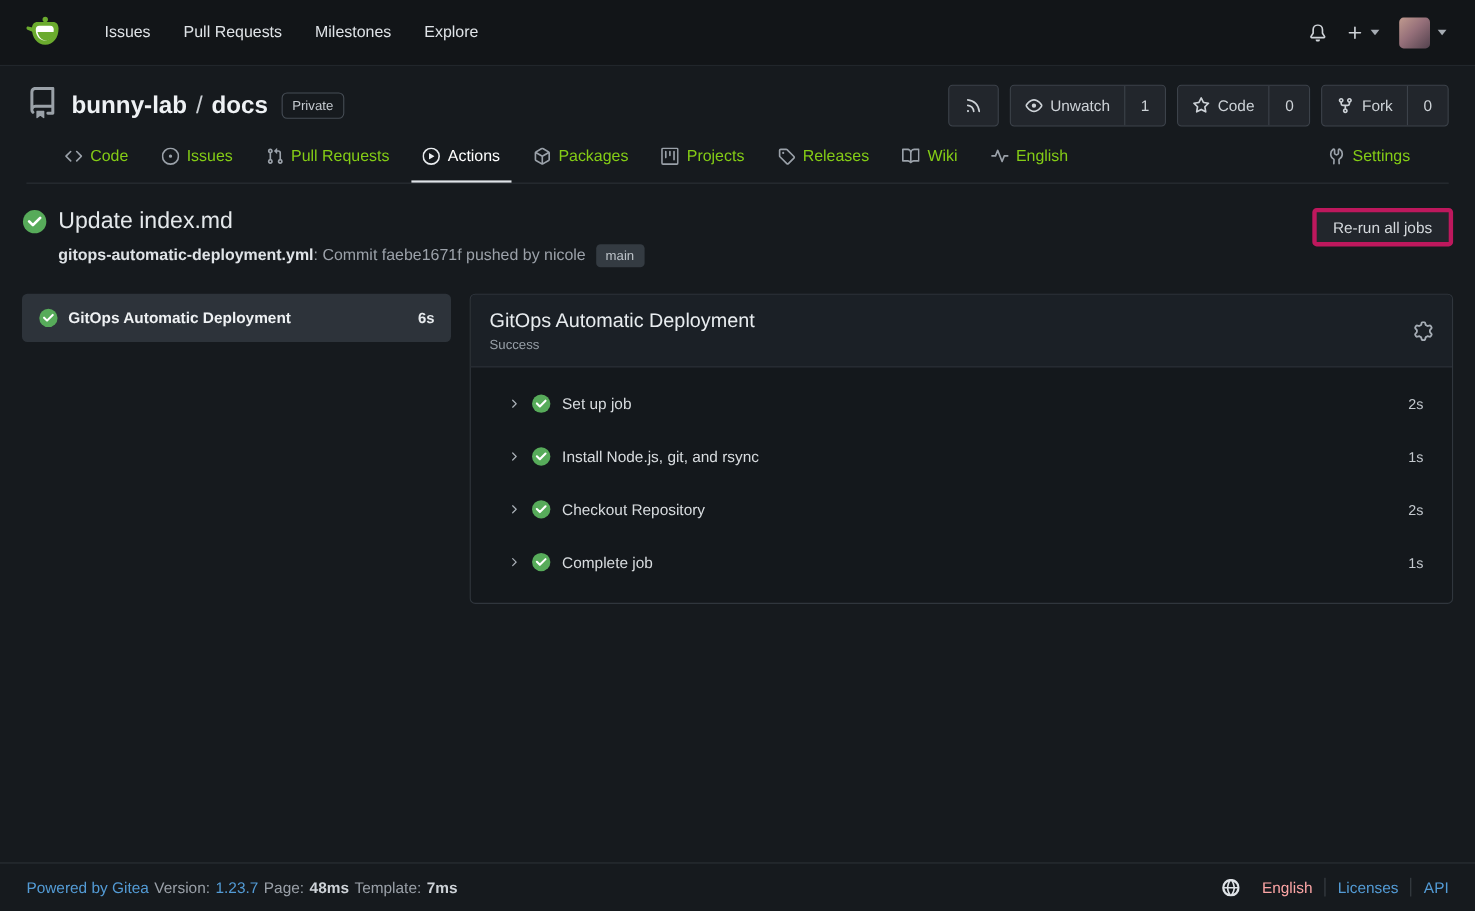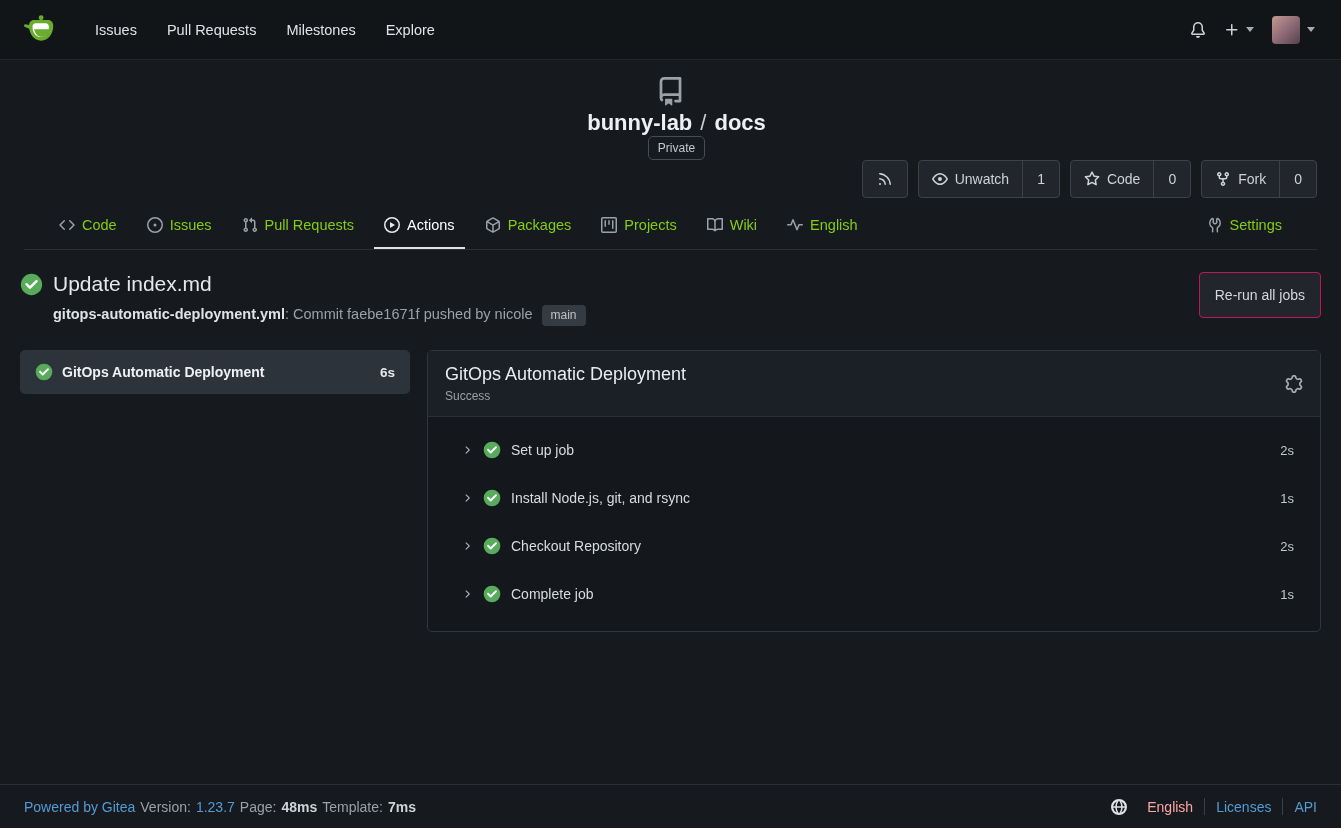--- a/index.html
+++ b/index.html
@@ -19,21 +19,21 @@
   .nav-right { margin-left:auto; display:flex; align-items:center; gap:18px; }
   .icon-btn { display:flex; align-items:center; gap:6px; cursor:pointer; }
   .icon-btn svg { fill:#cfd3d8; }
   .caret { width:0; height:0; border-left:4px solid transparent; border-right:4px solid transparent; border-top:5px solid #a6acb3; display:inline-block; }
   .avatar-wrap { display:flex; align-items:center; gap:7px; cursor:pointer; }
   .avatar { width:28px; height:28px; border-radius:4px; display:inline-block;
     background:linear-gradient(135deg,#c09a8e 0%,#96707a 45%,#53424e 100%); }
 
   
   .repo-header { padding:17px 24px 0; }
-  .repo-title-row { display:flex; align-items:center;flex-direction:column; }
+  .repo-title-row { display:flex; align-items:center; }
   .repo-icon svg { fill:#9aa1a8; }
   .repo-title { font-size:22px; font-weight:400; color:#ecf0f3; display:flex; align-items:center; gap:8px; margin-left:12px; }
   .repo-title .rlink { font-weight:600; color:#eef1f4; cursor:pointer; }
   .repo-title .sep { color:#c9ced3; }
   .badge-private { margin-left:12px; font-size:12px; color:#c4c9cf; border:1px solid #454c54; border-radius:5px; padding:4px 9px; }
   .repo-actions { margin-left:auto; display:flex; align-items:stretch; gap:10px; height:38px;border-radius:19px; }
   .sq-btn { width:46px; display:flex; align-items:center; justify-content:center; background:#22262c; border:1px solid #3c424a; border-radius:4px; cursor:pointer; }
   .sq-btn svg { fill:#cdd2d7; }
   .btn-group { display:flex; align-items:stretch; background:#22262c; border:1px solid #3c424a; border-radius:4px; overflow:hidden; font-size:14px; color:#cdd2d7; }
   .btn-group .seg { display:flex; align-items:center; gap:7px; padding:0 13px; cursor:pointer; }
@@ -49,21 +49,21 @@
   .tab-spacer { flex:1; }
 
   
   .main { flex:1; padding:22px 20px 0; }
   .run-header { display:flex; align-items:flex-start; }
   .run-title-line { display:flex; align-items:center; gap:10px; }
   .run-title { font-size:21px; font-weight:400; color:#e4e8eb; }
   .run-sub { margin:9px 0 0 33px; font-size:14.5px; color:#9ba1a9; }
   .run-sub .wf { color:#dfe3e7; font-weight:700; }
   .branch-badge { margin-left:9px; background:#343b42; color:#bdc3c9; font-size:12px; padding:3px 9px 4px; border-radius:4px; display:inline-block; }
-  .rerun-btn { margin-left:auto; background:#22262c; border:1px solid #be185d; color:#d4d8dc; border-radius:4px; font-size:14px; padding:0 15px; height:46px; cursor:pointer; font-family:inherit; }
+  .rerun-btn { margin-left:auto; background:#22262c; border:4px solid #be185d; color:#d4d8dc; border-radius:4px; font-size:14px; padding:0 15px; height:35px; cursor:pointer; font-family:inherit; }
 
   .run-body { display:flex; gap:17px; margin-top:24px; }
   .jobs-col { width:390px; flex:0 0 auto; }
   .job-item { display:flex; align-items:center; gap:9px; background:#2d333a; border-radius:5px; padding:13px 15px; cursor:pointer; }
   .job-name { font-size:14px; font-weight:700; color:#eef1f3; flex:1; }
   .job-dur { font-size:13.5px; font-weight:700; color:#e6eaed; }
 
   .detail-panel { flex:1; border:1px solid #30363d; border-radius:5px; background:#14181c; overflow:hidden; align-self:flex-start; }
   .detail-header { display:flex; align-items:center; padding:13px 17px; background:#1b2026; border-bottom:1px solid #2c3138; }
   .detail-title { font-size:18px; font-weight:500; color:#e8ecef; }
@@ -211,20 +211,26 @@
         <span>Packages</span>
       </a>
       <a class="tab">
         <svg width="16" height="16" viewBox="0 0 16 16">
             <path d="M1.75 0h12.5C15.216 0 16 .784 16 1.75v12.5A1.75 1.75 0 0 1 14.25 16H1.75A1.75 1.75 0 0 1 0 14.25V1.75C0 .784.784 0 1.75 0ZM1.5 1.75v12.5c0 .138.112.25.25.25h12.5a.25.25 0 0 0 .25-.25V1.75a.25.25 0 0 0-.25-.25H1.75a.25.25 0 0 0-.25.25ZM11.75 3a.75.75 0 0 1 .75.75v7.5a.75.75 0 0 1-1.5 0v-7.5a.75.75 0 0 1 .75-.75Zm-8.25.75a.75.75 0 0 1 1.5 0v5.5a.75.75 0 0 1-1.5 0ZM8 3a.75.75 0 0 1 .75.75v3.5a.75.75 0 0 1-1.5 0v-3.5A.75.75 0 0 1 8 3Z"></path>
           </svg>
         <span>Projects</span>
       </a>
       <a class="tab">
         <svg width="16" height="16" viewBox="0 0 16 16">
+            <path d="M1 7.775V2.75C1 1.784 1.784 1 2.75 1h5.025c.464 0 .91.184 1.238.513l6.25 6.25a1.75 1.75 0 0 1 0 2.474l-5.026 5.026a1.75 1.75 0 0 1-2.474 0l-6.25-6.25A1.752 1.752 0 0 1 1 7.775Zm1.5 0c0 .066.026.13.073.177l6.25 6.25a.25.25 0 0 0 .354 0l5.025-5.025a.25.25 0 0 0 0-.354l-6.25-6.25a.25.25 0 0 0-.177-.073H2.75a.25.25 0 0 0-.25.25ZM6 5a1 1 0 1 1-2 0 1 1 0 0 1 2 0Z"></path>
+          </svg>
+        <span>Releases</span>
+      </a>
+      <a class="tab">
+        <svg width="16" height="16" viewBox="0 0 16 16">
             <path d="M0 1.75A.75.75 0 0 1 .75 1h4.253c1.227 0 2.317.59 3 1.501A3.743 3.743 0 0 1 11.006 1h4.245a.75.75 0 0 1 .75.75v10.5a.75.75 0 0 1-.75.75h-4.507a2.25 2.25 0 0 0-1.591.659l-.622.621a.75.75 0 0 1-1.06 0l-.622-.621A2.25 2.25 0 0 0 5.258 13H.75a.75.75 0 0 1-.75-.75Zm7.251 10.324.004-5.073-.002-2.253A2.25 2.25 0 0 0 5.003 2.5H1.5v9h3.757a3.75 3.75 0 0 1 1.994.574ZM8.755 4.75l-.004 7.322a3.752 3.752 0 0 1 1.992-.572H14.5v-9h-3.495a2.25 2.25 0 0 0-2.25 2.25Z"></path>
           </svg>
         <span>Wiki</span>
       </a>
       <a class="tab">
         <svg width="16" height="16" viewBox="0 0 16 16">
             <path d="M6 2c.306 0 .582.187.696.471L10 10.731l1.304-3.26A.751.751 0 0 1 12 7h3.25a.75.75 0 0 1 0 1.5h-2.742l-1.812 4.528a.751.751 0 0 1-1.392 0L6 4.77 4.696 8.03A.75.75 0 0 1 4 8.5H.75a.75.75 0 0 1 0-1.5h2.742l1.812-4.529A.751.751 0 0 1 6 2Z"></path>
           </svg>
         <span>English</span>
       </a>

